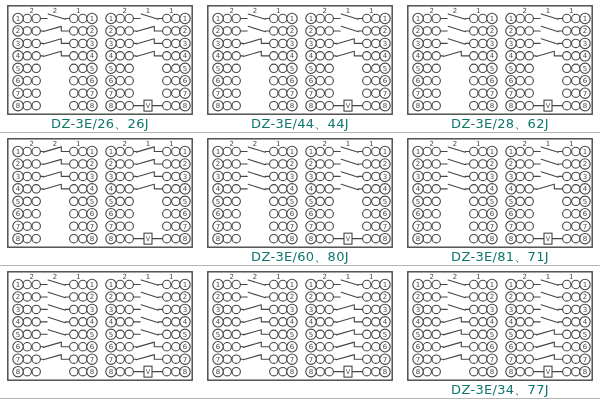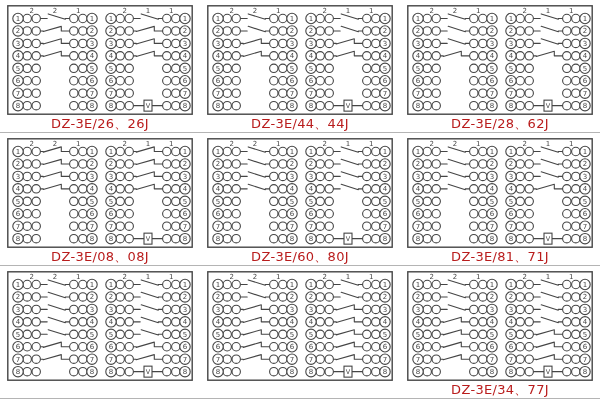--- a/index.html
+++ b/index.html
@@ -11,21 +11,21 @@
   .grid-row{
     display:flex;width:600px;height:133px;box-sizing:border-box;
     border-bottom:1px solid #b4b4b4;padding-top:5px;
   }
   .panel{
     width:200px;margin:0;padding:0;display:flex;flex-direction:column;
     align-items:center;box-sizing:border-box;
   }
   .panel svg{display:block;}
   .caption{
-    font-size:13px;line-height:15px;color:#b91c1c;margin-top:1px;
+    font-size:13px;line-height:15px;color:#0f766e;margin-top:1px;
     text-align:center;white-space:nowrap;letter-spacing:0.3px;
   }
 </style>
 </head>
 <body>
 
 <div id="grid">
     <div class="grid-row">
       <figure class="panel">
         <svg width="186" height="110" viewBox="0 0 186 110">
@@ -752,21 +752,20 @@
           <text x="104" y="65.8" font-size="7" text-anchor="middle" fill="#454545" font-family="DejaVu Sans, Liberation Sans, sans-serif">5</text>
           <text x="178" y="65.8" font-size="7" text-anchor="middle" fill="#454545" font-family="DejaVu Sans, Liberation Sans, sans-serif">5</text>
           <text x="104" y="78.25" font-size="7" text-anchor="middle" fill="#454545" font-family="DejaVu Sans, Liberation Sans, sans-serif">6</text>
           <text x="178" y="78.25" font-size="7" text-anchor="middle" fill="#454545" font-family="DejaVu Sans, Liberation Sans, sans-serif">6</text>
           <text x="104" y="90.69999999999999" font-size="7" text-anchor="middle" fill="#454545" font-family="DejaVu Sans, Liberation Sans, sans-serif">7</text>
           <text x="178" y="90.69999999999999" font-size="7" text-anchor="middle" fill="#454545" font-family="DejaVu Sans, Liberation Sans, sans-serif">7</text>
           <text x="141" y="103.05" font-size="6.5" text-anchor="middle" fill="#454545" font-family="DejaVu Sans, Liberation Sans, sans-serif">V</text>
           <text x="104" y="103.14999999999999" font-size="7" text-anchor="middle" fill="#454545" font-family="DejaVu Sans, Liberation Sans, sans-serif">8</text>
           <text x="178" y="103.14999999999999" font-size="7" text-anchor="middle" fill="#454545" font-family="DejaVu Sans, Liberation Sans, sans-serif">8</text>
         </svg>
-        <figcaption class="caption">DZ-3E/08、08J</figcaption>
       </figure>
       <figure class="panel">
         <svg width="186" height="110" viewBox="0 0 186 110">
           <rect x="0.8" y="0.8" width="184.4" height="108.4" fill="#ffffff" stroke="#454545" stroke-width="1.4"></rect>
           <line x1="11" y1="13.5" x2="29.2" y2="13.5" stroke="#454545" stroke-width="1.1"></line>
           <line x1="66.8" y1="13.5" x2="85" y2="13.5" stroke="#454545" stroke-width="1.1"></line>
           <path d="M33.2 13.5 h7 M41.2 8.9 L58.3 14.3 M58.3 13.5 H62.8" fill="none" stroke="#454545" stroke-width="1.1" stroke-linecap="round"></path>
           <line x1="11" y1="25.95" x2="29.2" y2="25.95" stroke="#454545" stroke-width="1.1"></line>
           <line x1="66.8" y1="25.95" x2="85" y2="25.95" stroke="#454545" stroke-width="1.1"></line>
           <path d="M33.2 25.95 h7 M41.2 21.35 L58.3 26.75 M58.3 25.95 H62.8" fill="none" stroke="#454545" stroke-width="1.1" stroke-linecap="round"></path>

